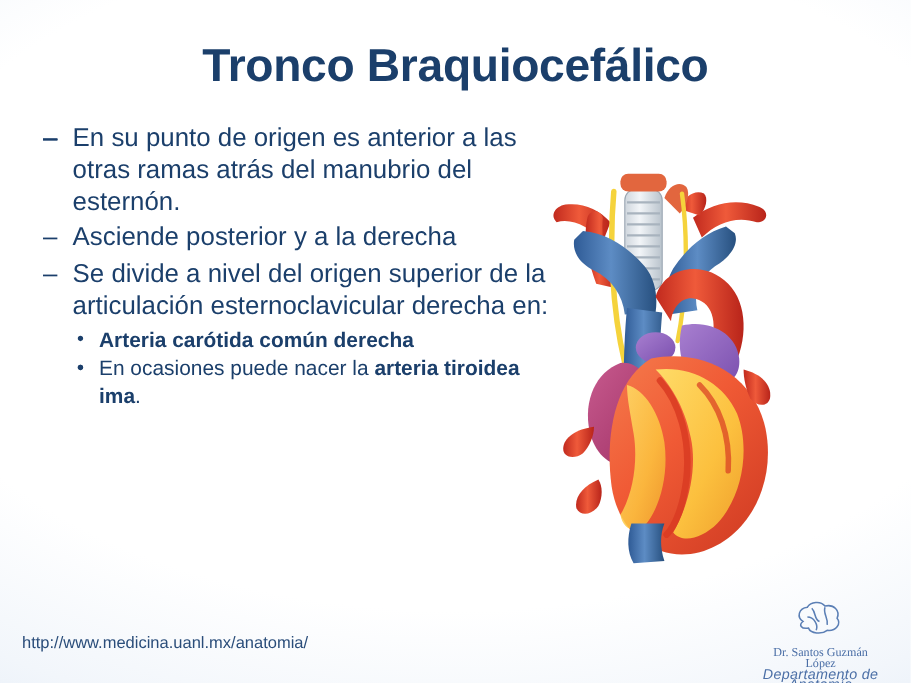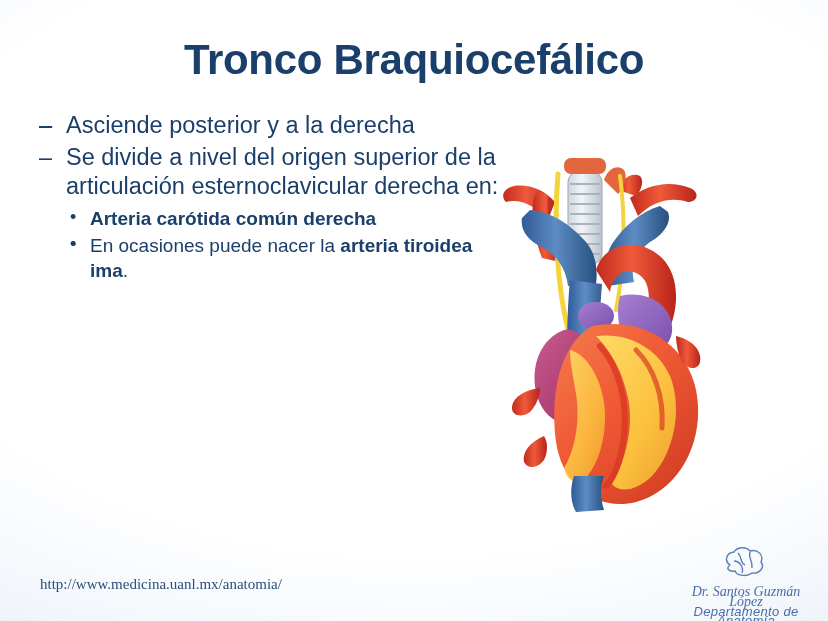--- a/index.html
+++ b/index.html
@@ -81,25 +81,25 @@
     top: -1px;
     font-size: 18px;
     line-height: 1.3;
     color: #1b3f6b;
   }
   .b {
     font-weight: bold;
   }
   .footer-url {
     position: absolute;
-    left: 40px;
+    left: 20px;
     bottom: 28px;
     font-size: 15px;
     color: #2a4d7a;
-    font-family: Liberation Serif, serif;
+    font-family: Liberation Sans, sans-serif;
     text-align: right;
   }
   
   .figure {
     position: absolute;
     left: 500px;
     top: 150px;
     width: 300px;
     height: 370px;
   }
@@ -107,22 +107,21 @@
     position: absolute;
     right: 26px;
     bottom: 18px;
     width: 112px;
     height: 62px;
     text-align: center;
     color: #3b5f92;
   }
   .logo .line1 {
     font-family: "Liberation Serif", serif;
-    font-style: italic;
-    font-size: 14px;
+    font-size: 11px;
     line-height: 10px;
     color: #4a6ea6;
   }
   .logo .line2 {
     font-family: Liberation Sans, sans-serif;
     font-style: italic;
     font-size: 13px;
     line-height: 9px;
     color: #4a6ea6;
     letter-spacing: 0.3px;
@@ -138,20 +137,21 @@
   <div class="body-col">
     <ul class="lvl1">
       <li>
         <span class="dash">–</span>
       </li>
       <li>
         <span class="dash">–</span>
       </li>
       <li>
         <span class="dash">–</span>
+        <span>En su punto de origen es anterior a las otras ramas atrás del manubrio del esternón.</span>
       </li>
       <li>
         <span class="dash">–</span>
         <span>Asciende posterior y a la derecha</span>
       </li>
       <li>
         <span class="dash">–</span>
         <span>Se divide a nivel del origen superior de la articulación esternoclavicular derecha en:</span>
         <ul class="lvl2">
           <li>

